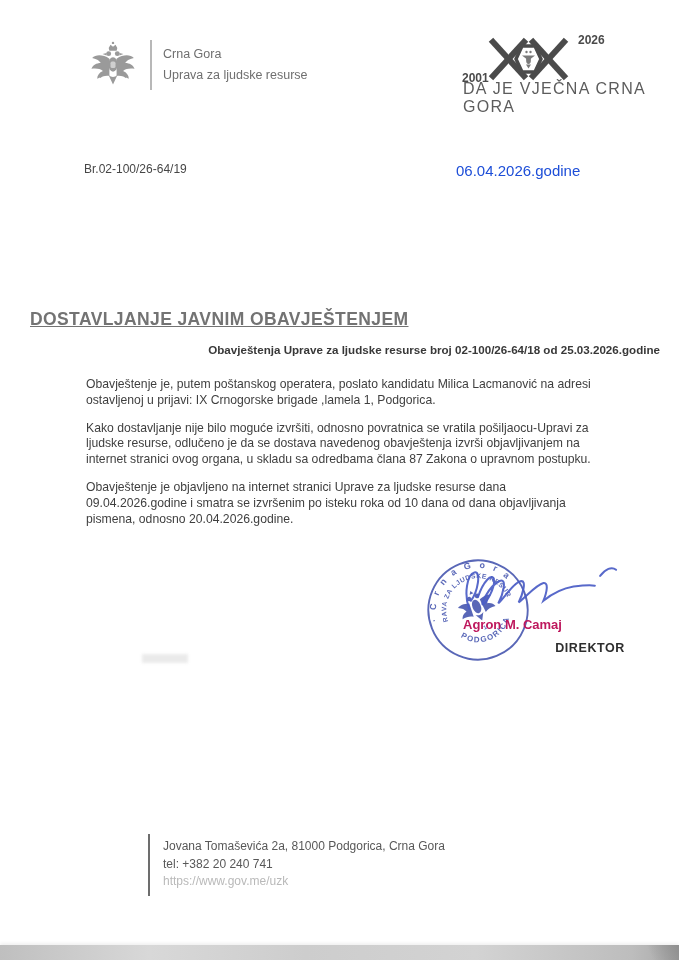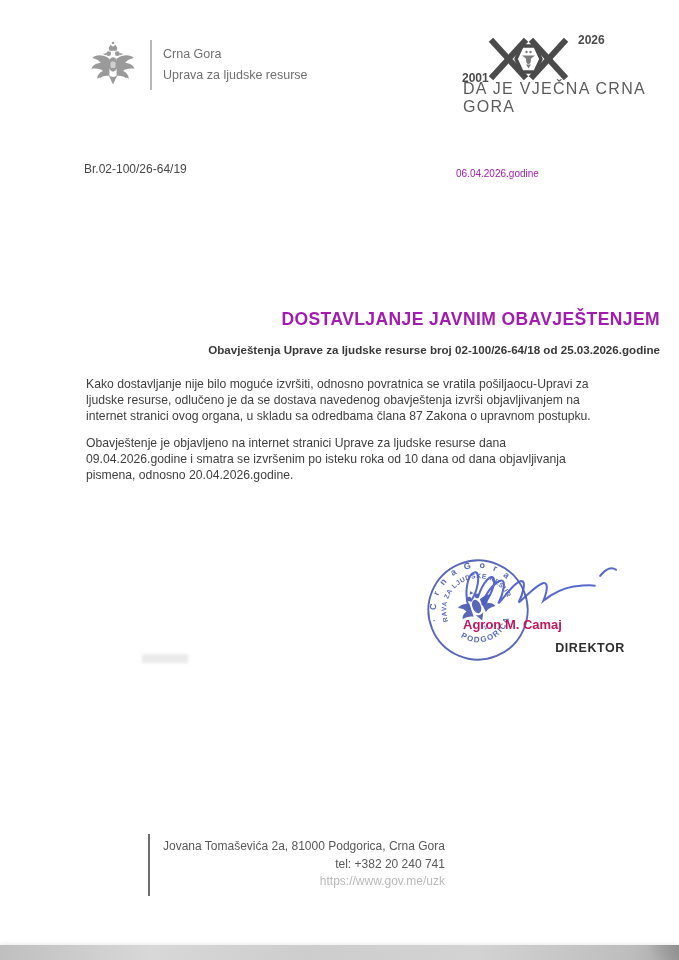--- a/index.html
+++ b/index.html
@@ -18,26 +18,26 @@
 
   
   .xx-svg { position:absolute; left:486px; top:36px; }
   .year { position:absolute; font-size:12px; font-weight:700; color:#4b4b4b; }
   .year-start { left:462px; top:71px; }
   .year-end { left:578px; top:33px; }
   .slogan { position:absolute; left:463px; top:80px; width:190px; font-size:16px; letter-spacing:1.3px; color:#5c5c5c; }
 
   
   .ref-number { position:absolute; left:84px; top:162px; font-size:12px; color:#464646; }
-  .doc-date  { position:absolute; left:456px; top:168px; font-size:10px; color:#a21caf; }
+  .doc-date  { position:absolute; left:456px; top:162px; font-size:15px; color:#1d4ed8; }
 
   
   .intro { position:absolute; left:86px; top:247px; width:514px; font-size:12.2px; line-height:15.8px; color:#3f3f3f; }
-  .doc-title { position:absolute; left:30px; top:309px; width:630px; text-align:right;
-               font-size:17.5px; font-weight:700; letter-spacing:.4px; color:#a21caf; }
+  .doc-title { position:absolute; left:30px; top:309px; width:630px; text-align:left;
+               font-size:17.5px; font-weight:700; letter-spacing:.4px; color:#737373;text-decoration:underline; }
   .doc-subtitle { position:absolute; left:30px; top:343px; width:630px; text-align:right;
                   font-size:11.6px; font-weight:700; color:#383838; }
   .paragraphs { position:absolute; left:86px; top:377px; width:514px; font-size:12.2px; line-height:15.8px; color:#3f3f3f; }
   .paragraphs p { margin-bottom:12px; }
 
   
   .stamp-svg { position:absolute; left:420px; top:552px; opacity:.88; }
   .stamp-ring { fill:none; stroke:#4353ae; stroke-width:2; }
   .stamp-arc-text { fill:#4353ae; font-family:"Liberation Sans", sans-serif; }
   .st-outer { font-size:9.5px; font-weight:700; letter-spacing:3px; }
@@ -46,21 +46,21 @@
   .st-num { font-size:6px; font-weight:700; fill:#4353ae; }
   .sig-svg { position:absolute; left:448px; top:560px; }
   .sig-stroke { fill:none; stroke:#4a5cc5; stroke-width:2.3; stroke-linecap:round; opacity:.92; }
   .signer-name { position:absolute; left:463px; top:617px; width:162px; text-align:left;
                  font-size:13px; font-weight:700; color:#be185d; }
   .signer-role { position:absolute; left:463px; top:641px; width:162px; text-align:right;
                  font-size:12.5px; font-weight:700; letter-spacing:.6px; color:#2e2e2e; }
 
   
   .footer { position:absolute; left:148px; top:834px; border-left:2px solid #6d6d6d;
-            padding:4px 0 5px 13px; font-size:12px; line-height:17.6px; color:#585858;text-align:right; }
+            padding:4px 0 5px 13px; font-size:12px; line-height:17.6px; color:#585858; }
   .footer-website { color:#b9b9b9; }
 
   
   .smudge { position:absolute; left:142px; top:654px; width:46px; height:9px;
             background:#e2e2e2; filter:blur(1.5px); opacity:.7; }
   .scan-edge { position:absolute; left:0; bottom:0; width:679px; height:15px;
                background:linear-gradient(90deg,#bfbfbf 0%,#d8d8d8 22%,#cdcdcd 45%,#d3d3d3 70%,#bdbdbd 93%,#a8a8a8 100%);
                box-shadow:0 -2px 3px rgba(0,0,0,.06); }
   .scan-edge::after { content:""; position:absolute; right:0; bottom:0; width:40px; height:15px;
                background:linear-gradient(245deg,#8f8f8f,transparent 70%); }
@@ -111,20 +111,21 @@
   <div class="year year-start">2001</div>
   <div class="year year-end">2026</div>
   <div class="slogan">DA JE VJEČNA CRNA GORA</div>
 
   <div class="ref-number">Br.02-100/26-64/19</div>
   <div class="doc-date">06.04.2026.godine</div>
 
   <div class="doc-title">DOSTAVLJANJE JAVNIM OBAVJEŠTENJEM</div>
   <div class="doc-subtitle">Obavještenja Uprave za ljudske resurse broj 02-100/26-64/18 od 25.03.2026.godine</div>
   <div class="paragraphs">
+    <p>Obavještenje je, putem poštanskog operatera, poslato  kandidatu Milica Lacmanović na adresi ostavljenoj u prijavi: IX Crnogorske brigade ,lamela 1, Podgorica.</p>
     <p>Kako dostavljanje nije bilo moguće izvršiti, odnosno povratnica se vratila pošiljaocu-Upravi za ljudske resurse, odlučeno je da se dostava navedenog  obavještenja izvrši objavljivanjem na internet stranici ovog organa, u skladu sa odredbama člana 87 Zakona o upravnom postupku.</p>
     <p>Obavještenje  je objavljeno na internet stranici Uprave za ljudske resurse  dana 09.04.2026.godine i smatra se izvršenim po isteku roka od 10 dana od dana objavljivanja pismena, odnosno 20.04.2026.godine.</p>
   </div>
 
   <svg class="stamp-svg" width="116" height="116" viewBox="0 0 124 124">
     <defs>
       <path id="arcOuter" d="M17,62 A45,45 0 1 1 107,62"></path>
       <path id="arcMid" d="M28,62 A34,34 0 1 1 96,62"></path>
       <path id="arcBottom" d="M30,74 A34,34 0 0 0 94,74"></path>
     </defs>

